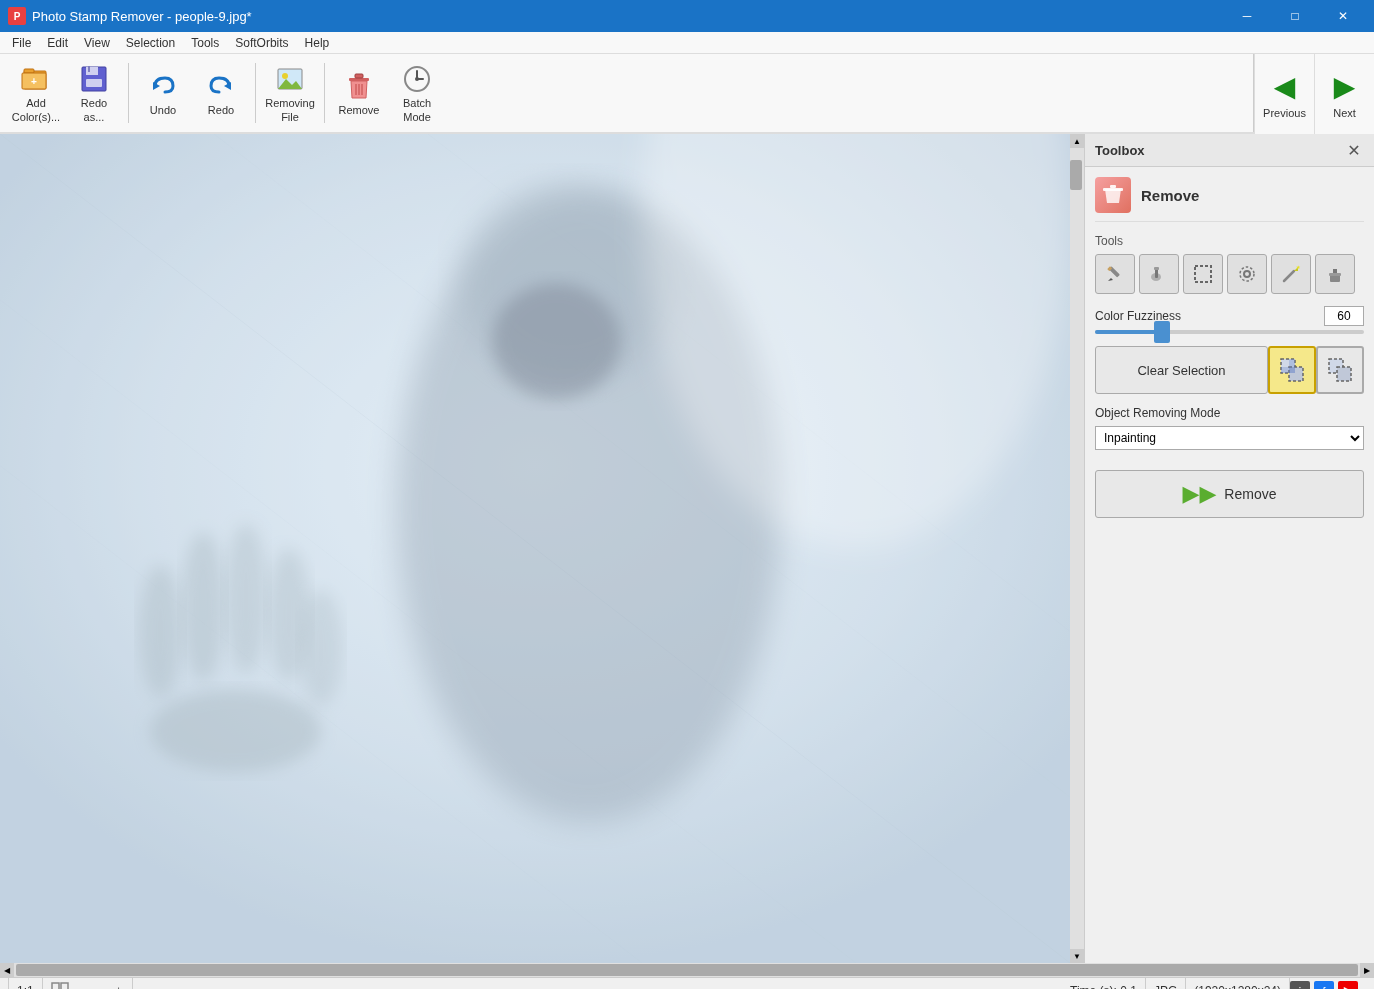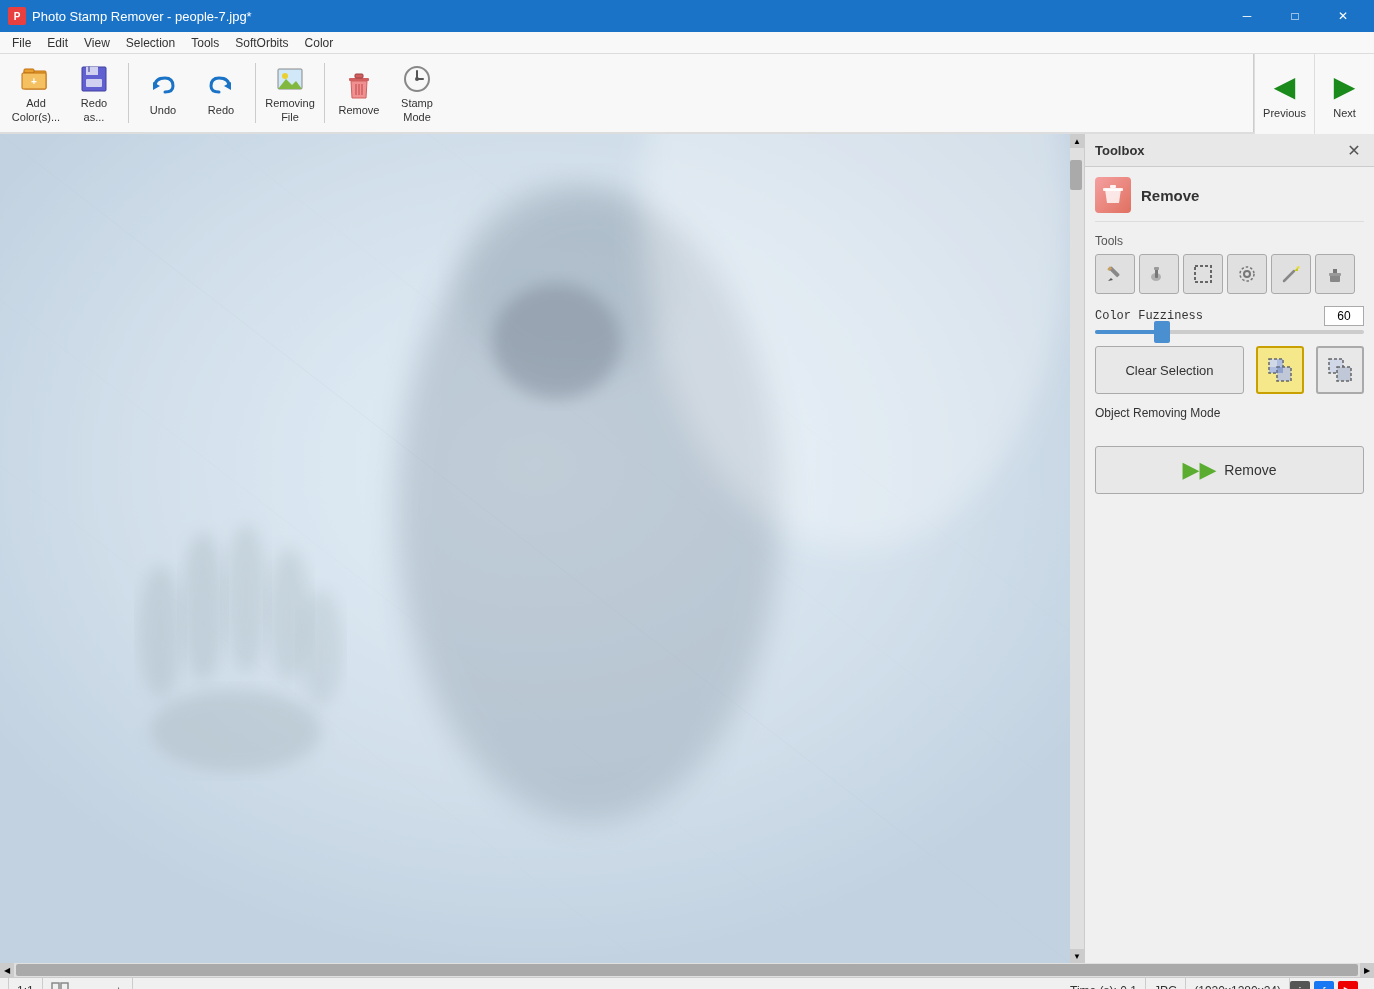--- a/index.html
+++ b/index.html
@@ -125,36 +125,36 @@
     .tool-btn {
       width: 40px; height: 40px; background: #e0e0e0;
       border: 1px solid #aaa; border-radius: 3px; cursor: pointer;
       display: flex; align-items: center; justify-content: center;
       font-size: 18px;
     }
 
     
     .slider-section { }
     .slider-label-row { display: flex; justify-content: space-between; align-items: center; margin-bottom: 4px; }
-    .slider-label { font-size: 12px; color: #333; font-family: Liberation Mono, monospace; }
+    .slider-label { font-size: 12px; color: #333; }
     .slider-value {
       width: 40px; height: 20px; border: 1px solid #aaa; background: white;
       text-align: center; font-size: 12px; display: flex; align-items: center; justify-content: center;
     }
     .slider-track {
       width: 100%; height: 4px; background: #ccc; border-radius: 2px; position: relative;
     }
     .slider-fill { height: 100%; background: #4a90d0; border-radius: 2px; }
     .slider-thumb {
       width: 16px; height: 22px; background: #4a90d0;
       position: absolute; top: -9px; border-radius: 2px; cursor: pointer;
     }
 
     
-    #selection-row { display: flex; align-items: center; gap: 12px; }
+    #selection-row { display: flex; align-items: center; gap: 0; }
     #clear-sel-btn {
       flex: 1; height: 48px; background: #e8e8e8; border: 1px solid #aaa;
       border-radius: 3px; cursor: pointer; font-size: 13px; color: #333;
       display: flex; align-items: center; justify-content: center;
     }
     .sel-icon-btn {
       width: 48px; height: 48px; border: 2px solid #aaa; border-radius: 3px;
       cursor: pointer; display: flex; align-items: center; justify-content: center;
       font-size: 20px; background: #e8e8e8;
     }
@@ -207,37 +207,37 @@
     }
     .hscroll-arrow { width: 14px; height: 14px; background: #ccc; display: flex; align-items: center; justify-content: center; cursor: pointer; font-size: 8px; }
     .hscroll-thumb { height: 12px; width: 700px; background: #aaa; border-radius: 2px; flex: 1; margin: 0 2px; }
   </style>
 </head>
 <body>
 
 <div id="titlebar">
   <div class="title-left">
     <div class="title-icon">P</div>
-    <span>Photo Stamp Remover - people-7.jpg*</span>
+    <span>Photo Stamp Remover - people-9.jpg*</span>
   </div>
   <div class="win-controls">
     <div class="win-btn">─</div>
     <div class="win-btn">□</div>
     <div class="win-btn close">✕</div>
   </div>
 </div>
 
 <div id="menubar">
   <span class="menu-item">File</span>
   <span class="menu-item">Edit</span>
   <span class="menu-item">View</span>
   <span class="menu-item">Selection</span>
   <span class="menu-item">Tools</span>
   <span class="menu-item">SoftOrbits</span>
-  <span class="menu-item">Color</span>
+  <span class="menu-item">Help</span>
 </div>
 
 <div id="toolbar">
   <div class="toolbar-btn">
     <div class="toolbar-icon">
       <svg width="32" height="32" viewBox="0 0 32 32">
         <rect x="4" y="8" width="22" height="18" rx="1" fill="#e8a030" stroke="#c07010" stroke-width="1"></rect>
         <rect x="4" y="6" width="10" height="4" rx="1" fill="#e8a030" stroke="#c07010" stroke-width="1"></rect>
         <rect x="2" y="10" width="24" height="16" rx="1" fill="#f5c060" stroke="#c07010" stroke-width="1"></rect>
         <text x="14" y="22" font-size="10" fill="white" text-anchor="middle" font-weight="bold">+</text>
@@ -304,21 +304,21 @@
     <span>Remove</span>
   </div>
   <div class="toolbar-btn">
     <div class="toolbar-icon">
       <svg width="32" height="32" viewBox="0 0 32 32">
         <circle cx="16" cy="16" r="12" fill="none" stroke="#888" stroke-width="2"></circle>
         <path d="M16 8 L16 16 L22 16" stroke="#555" stroke-width="2" fill="none" stroke-linecap="round"></path>
         <circle cx="16" cy="16" r="2" fill="#555"></circle>
       </svg>
     </div>
-    <span>Stamp</span>
+    <span>Batch</span>
     <span>Mode</span>
   </div>
   <div style="position:absolute; right: 0; bottom: 0; top:0; display:flex; align-items:stretch; border-left: 1px solid #ccc;">
     <div class="nav-btn">
       <div class="nav-arrow">◀</div>
       <span>Previous</span>
     </div>
     <div class="nav-btn">
       <div class="nav-arrow">▶</div>
       <span>Next</span>
@@ -483,20 +483,25 @@
         <div class="sel-icon-btn">
           <svg width="28" height="28" viewBox="0 0 28 28">
             <rect x="3" y="3" width="14" height="14" fill="#d0d8e8" stroke="#666" stroke-width="1.5" stroke-dasharray="3,2"></rect>
             <rect x="11" y="11" width="14" height="14" fill="#c0c8d8" stroke="#666" stroke-width="1.5" stroke-dasharray="3,2"></rect>
           </svg>
         </div>
       </div>
 
       <div id="orm-section">
         <div id="orm-label">Object Removing Mode</div>
+        <select id="orm-select">
+          <option>Inpainting</option>
+          <option>Smart Fill</option>
+          <option>Content Aware</option>
+        </select>
       </div>
 
       <div id="remove-btn">
         <span class="remove-arrow">▶▶</span>
         <span>Remove</span>
       </div>
 
     </div>
   </div>
 </div>

